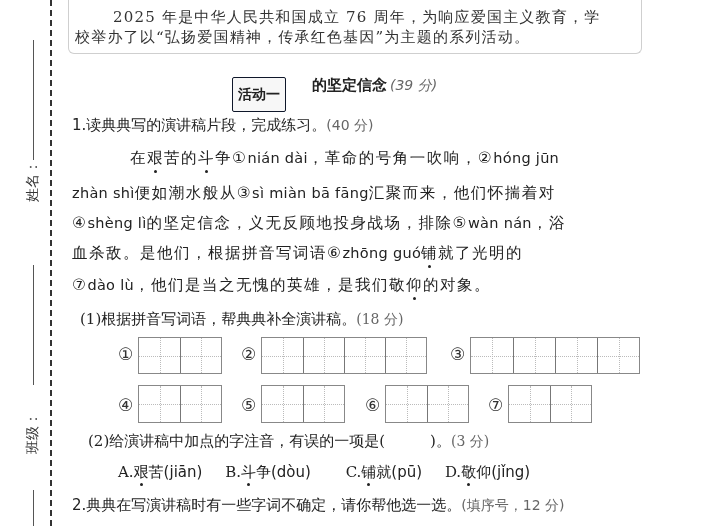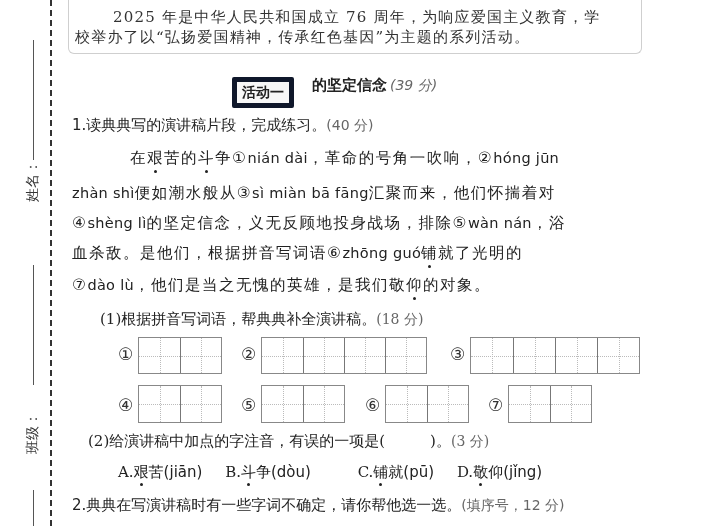--- a/index.html
+++ b/index.html
@@ -8,21 +8,21 @@
   
   .margin-line{position:absolute;left:33px;width:1px;background:#555;}
   .dash-line{position:absolute;left:50px;top:0;height:526px;width:0;border-left:2px dashed #333;}
   .margin-label{position:absolute;left:18px;width:30px;font-size:14px;transform:rotate(-90deg);
        transform-origin:center;text-align:center;font-family:"DejaVu Sans","Liberation Sans",sans-serif;color:#333;white-space:nowrap;}
   
   .intro-box{position:absolute;left:68px;top:-6px;width:574px;height:60px;border:1px solid #cfcfcf;
        border-top:none;border-radius:0 0 6px 6px;box-sizing:border-box;background:#fff;}
   .intro-line{position:absolute;font-size:15px;letter-spacing:1.2px;color:#333;white-space:nowrap;}
   
-  .activity-tag{position:absolute;left:232px;top:77px;height:21px;padding:0 5px;border:5px solid #0f172a;
+  .activity-tag{position:absolute;left:232px;top:77px;height:21px;padding:6px 5px;border:1px solid #0f172a;
        border-radius:2px;background:#f7f7f7;font-size:14px;line-height:21px;font-family:"DejaVu Sans","Liberation Sans",sans-serif;font-weight:bold;color:#222;}
   .activity-title{position:absolute;left:312px;top:76px;font-size:15px;font-weight:bold;
        font-family:"DejaVu Sans","Liberation Sans",sans-serif;white-space:nowrap;}
   .activity-score{font-weight:normal;color:#666;font-size:14px;margin-left:3px;font-style:italic;}
   .q-line{position:absolute;font-size:15px;font-family:"DejaVu Sans","Liberation Sans",sans-serif;white-space:nowrap;color:#222;}
   .score{color:#666;font-size:14px;}
   .passage-line{position:absolute;left:72px;font-size:15.5px;white-space:nowrap;letter-spacing:1.5px;color:#222;}
   .pinyin{font-family:"DejaVu Sans","Liberation Sans",sans-serif;letter-spacing:0.3px;font-size:14.5px;}
   .dotted{position:relative;display:inline-block;}
   .dotted::after{content:"";position:absolute;left:50%;bottom:-4px;width:3px;height:3px;margin-left:-1.5px;background:#222;border-radius:50%;}
@@ -60,21 +60,21 @@
 <div class="q-line" style="left:72px;top:116px;">
   <span>1.</span><span>读典典写的演讲稿片段，完成练习。</span><span class="score">(40 分)</span>
 </div>
 
 <div class="passage-line" style="left:130px;top:148px;"><span>在</span><span class="dotted">艰</span><span>苦的</span><span class="dotted">斗</span><span>争</span><span class="circ">①</span><span class="pinyin">nián dài</span><span>，革命的号角一吹响，</span><span class="circ">②</span><span class="pinyin">hóng jūn</span></div>
 <div class="passage-line" style="top:183px;"><span class="pinyin">zhàn shì</span><span>便如潮水般从</span><span class="circ">③</span><span class="pinyin">sì miàn bā fāng</span><span>汇聚而来，他们怀揣着对</span></div>
 <div class="passage-line" style="top:213px;"><span class="circ">④</span><span class="pinyin">shèng lì</span><span>的坚定信念，义无反顾地投身战场，排除</span><span class="circ">⑤</span><span class="pinyin">wàn nán</span><span>，浴</span></div>
 <div class="passage-line" style="top:243px;"><span>血杀敌。是他们，根据拼音写词语</span><span class="circ">⑥</span><span class="pinyin">zhōng guó</span><span class="dotted">铺</span><span>就了光明的</span></div>
 <div class="passage-line" style="top:275px;"><span class="circ">⑦</span><span class="pinyin">dào lù</span><span>，他们是当之无愧的英雄，是我们敬</span><span class="dotted">仰</span><span>的对象。</span></div>
 
-<div class="q-line" style="left:100px;top:310px;font-family:'DejaVu Serif',serif;">
+<div class="q-line" style="left:80px;top:310px;font-family:'DejaVu Serif',serif;">
   <span>(1)</span><span>根据拼音写词语，帮典典补全演讲稿。</span><span class="score">(18 分)</span>
 </div>
 
 <div class="grid-label" style="left:118px;top:344px;">①</div>
 <div class="grid" style="left:138px;top:337px;width:84px;height:37px;">
     <div class="cell" style="width: 50%;"></div>
     <div class="cell" style="width: 50%;"></div>
   </div>
 
 <div class="grid-label" style="left:241px;top:344px;">②</div>
@@ -117,19 +117,19 @@
     <div class="cell" style="width: 50%;"></div>
   </div>
 
 <div class="q-line" style="left:88px;top:432px;font-family:'DejaVu Serif',serif;">
   <span>(2)</span><span>给演讲稿中加点的字注音，有误的一项是(　　　)。</span><span class="score">(3 分)</span>
 </div>
 
 <div class="options">
   <span class="opt"><span>A.</span><span class="dotted">艰</span><span>苦</span><span class="opt-py">(jiān)</span></span>
   <span class="opt"><span>B.</span><span class="dotted">斗</span><span>争</span><span class="opt-py">(dòu)</span></span>
-  <span class="opt" style="margin-left:24px;"><span>C.</span><span class="dotted">铺</span><span>就</span><span class="opt-py">(pū)</span></span>
+  <span class="opt" style="margin-left:12px;"><span>C.</span><span class="dotted">铺</span><span>就</span><span class="opt-py">(pū)</span></span>
   <span class="opt" style="margin-left:0;"><span>D.</span><span class="dotted">敬</span><span>仰</span><span class="opt-py">(jǐng)</span></span>
 </div>
 
 <div class="q-line" style="left:72px;top:496px;">
   <span>2.</span><span>典典在写演讲稿时有一些字词不确定，请你帮他选一选。</span><span class="score">(填序号，12 分)</span>
 </div>
 
 </body></html>

